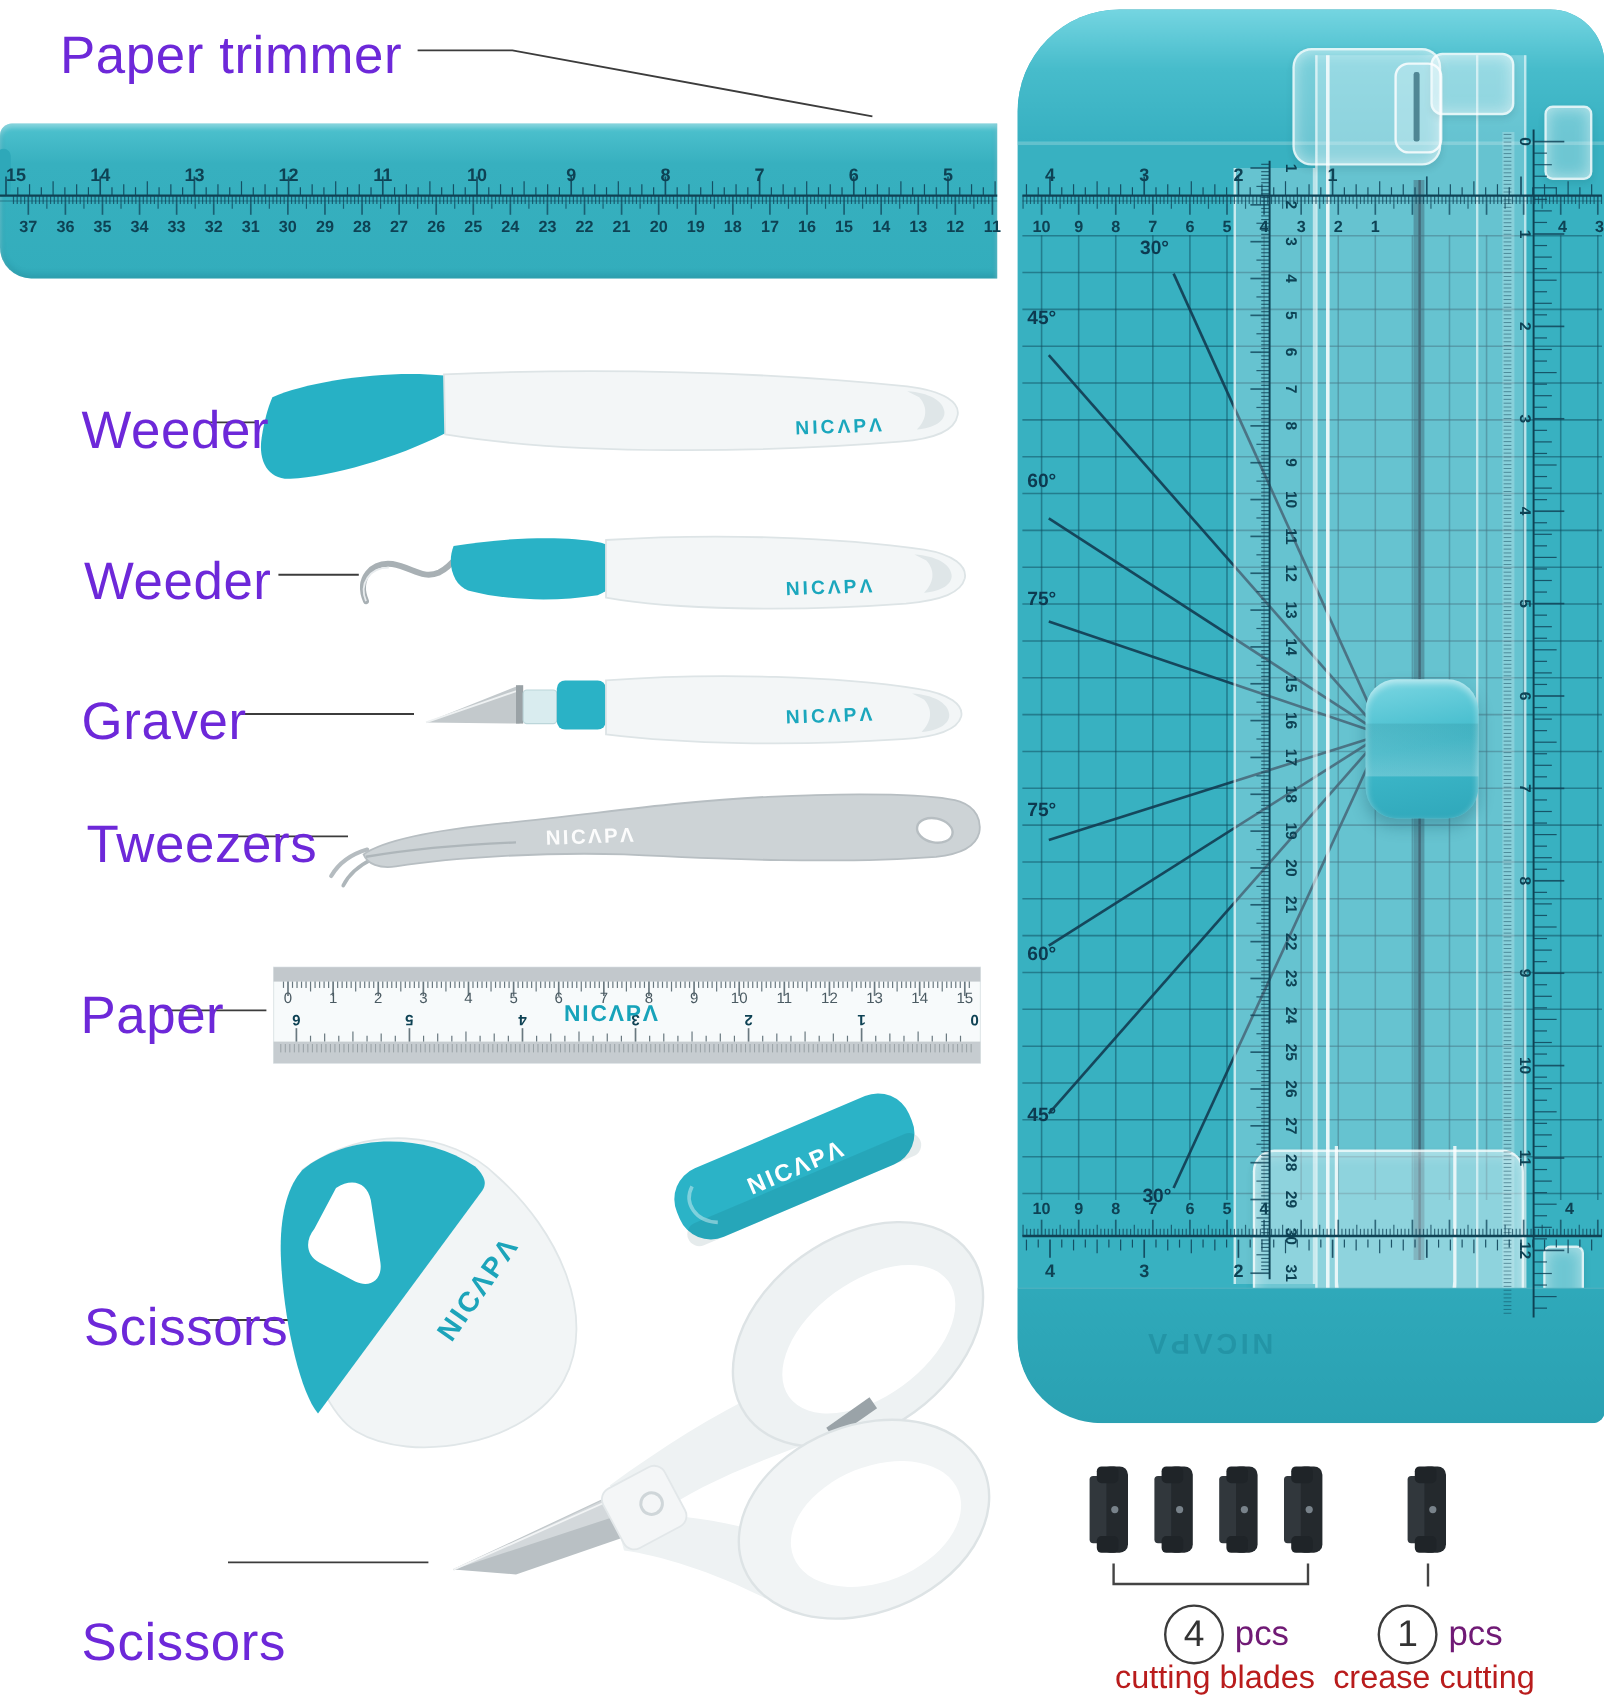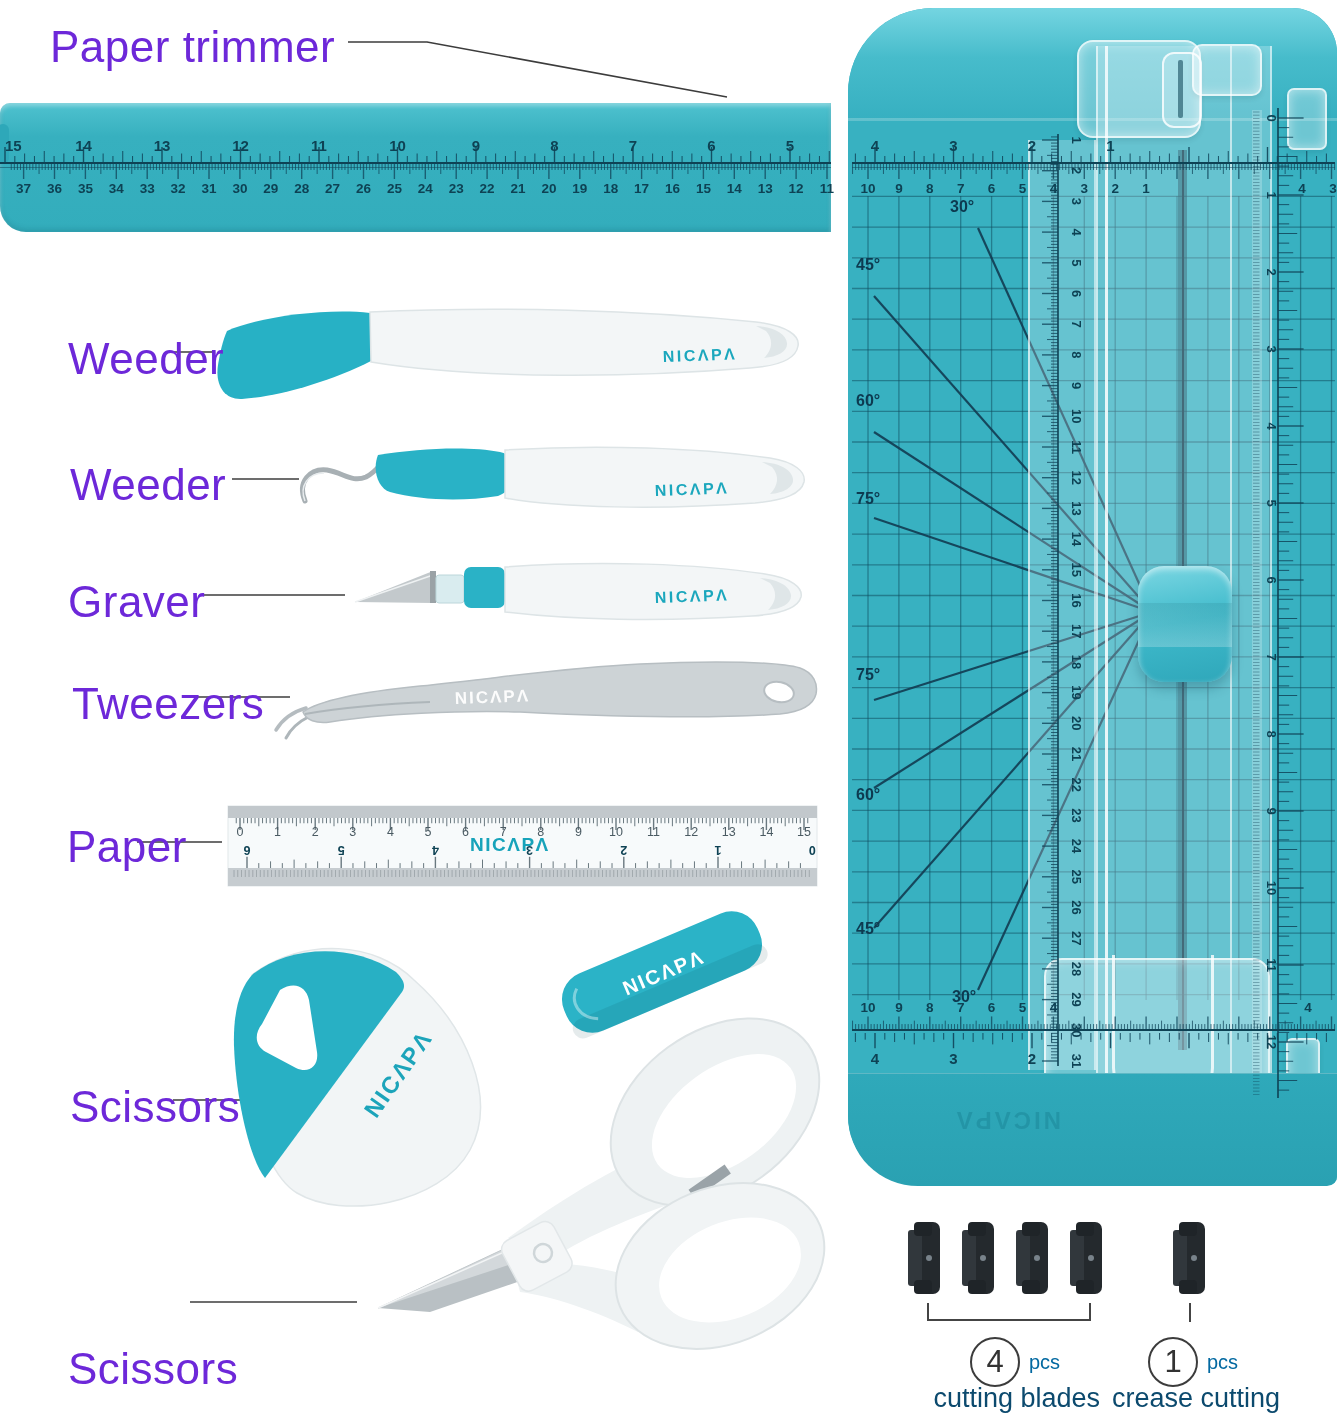--- a/index.html
+++ b/index.html
@@ -49,22 +49,22 @@
       background:linear-gradient(180deg,rgba(0,60,70,.10),rgba(255,255,255,.22));}
   svg{position:absolute;left:0;top:0;pointer-events:none;}
   svg text{font-family:"Liberation Sans",sans-serif;}
   .num{font-weight:bold;fill:#0e4254;}
   .angle{font-size:16px;font-weight:bold;fill:#0d3a50;}
   .brand{font-weight:bold;}
   
   .pcs-row{position:absolute;display:flex;align-items:center;color:#333;}
   .pcs-circle{display:flex;align-items:center;justify-content:center;width:46px;height:46px;
       border:2.5px solid #3c3c3c;border-radius:50%;font-size:31px;color:#333;}
-  .pcs-unit{font-size:20px;margin-left:9px;color:#0369a1;}
-  .pcs-caption{position:absolute;font-size:27px;color:#0c4a6e;text-align:right;white-space:nowrap;}
+  .pcs-unit{font-size:29px;margin-left:9px;color:#701a75;}
+  .pcs-caption{position:absolute;font-size:27px;color:#b91c1c;text-align:center;white-space:nowrap;}
 </style>
 </head>
 <body>
 
 <div id="stage">
 
   <div id="arm" class="abs"></div>
   <div id="arm-bump" class="abs"></div>
   <div id="board" class="abs"></div>
   <div id="board-head" class="abs"></div>

